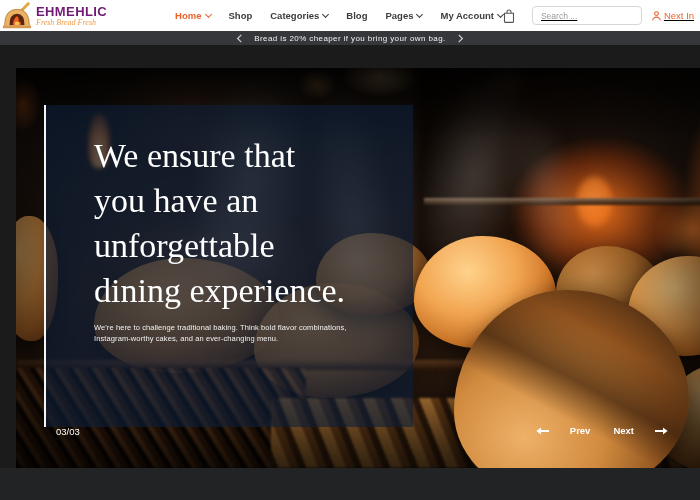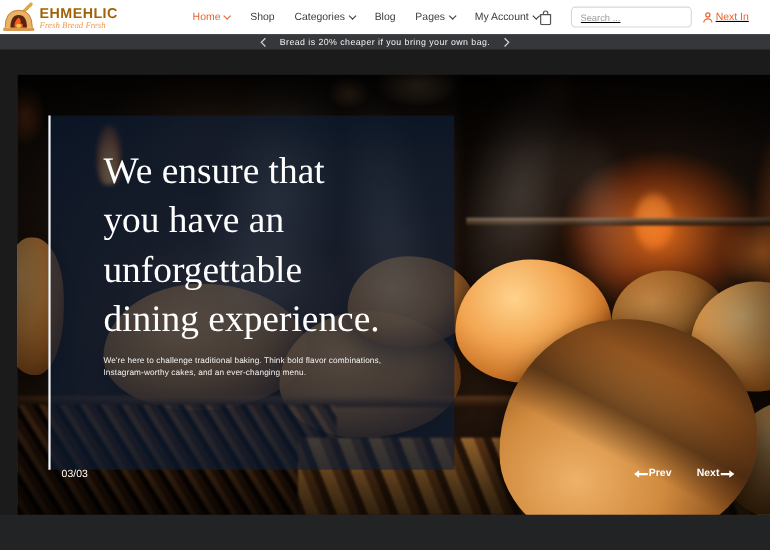--- a/index.html
+++ b/index.html
@@ -11,23 +11,23 @@
   }
 
   
   .topbar{
     position:absolute;top:0;left:0;width:700px;height:31px;
     background:#ffffff;display:flex;align-items:center;
     box-sizing:border-box;padding:0 25px 0 2px;z-index:30;
   }
   .logo{display:flex;align-items:center;gap:4px;cursor:pointer;}
   .logo-text{display:flex;flex-direction:column;line-height:1;}
-  .logo-title{font-size:13px;font-weight:bold;color:#a16207;letter-spacing:.4px;}
+  .logo-title{font-size:13px;font-weight:bold;color:#701a75;letter-spacing:.4px;}
   .logo-tagline{font-size:8px;font-style:italic;color:#f09a4e;font-family:"Liberation Serif",serif;margin-top:1px;}
-  .mainnav{display:flex;align-items:center;gap:18px;margin-left:68px;}
+  .mainnav{display:flex;align-items:center;gap:18px;margin-left:68px;font-weight:bold;}
   .nav-item{font-size:9.5px;color:#3c3c3c;text-decoration:none;display:flex;align-items:center;cursor:pointer;white-space:nowrap;}
   .nav-item.active{color:#e8632c;}
   .chev{display:inline-block;width:4px;height:4px;border-right:1.3px solid currentColor;border-bottom:1.3px solid currentColor;transform:rotate(45deg);margin-left:4px;margin-bottom:2px;}
   .header-right{margin-left:auto;display:flex;align-items:center;text-decoration:underline;}
   .cart-btn{background:none;border:none;padding:0;cursor:pointer;display:flex;align-items:center;}
   .search{
     width:92px;height:17px;margin-left:17px;
     border:1px solid #d7d7d7;border-radius:4px;
     font-size:8.5px;color:#444;padding:0 8px;outline:none;
     font-family:"Liberation Sans",sans-serif;
@@ -103,21 +103,21 @@
   .slide-box h1{
     margin:0;max-width:252px;color:#fff;font-weight:400;
     font-family:"Liberation Serif",serif;font-size:34px;line-height:45px;
   }
   .slide-box p{
     margin:9px 0 0 0;max-width:272px;color:rgba(255,255,255,.93);
     font-size:7.5px;line-height:11px;letter-spacing:.1px;
   }
   .slide-count{position:absolute;left:40px;top:358px;color:#fff;font-size:9.5px;z-index:6;}
   .slider-nav{position:absolute;right:48px;top:357px;display:flex;gap:23px;z-index:6;}
-  .slider-nav a{display:flex;align-items:center;gap:1px;color:#fff;font-size:9.5px;font-weight:bold;text-decoration:none;cursor:pointer;}
+  .slider-nav a{display:flex;align-items:center;gap:21px;color:#fff;font-size:9.5px;font-weight:bold;text-decoration:none;cursor:pointer;}
 
   .bottom-strip{position:absolute;top:468px;left:0;width:700px;height:32px;background:#222325;}
 </style>
 </head>
 <body>
 
 <header class="topbar">
   <div class="logo">
     <svg width="30" height="29" viewBox="0 0 34 32">
       <g stroke="#d9a440" stroke-width="1.4" fill="#e6b257">

